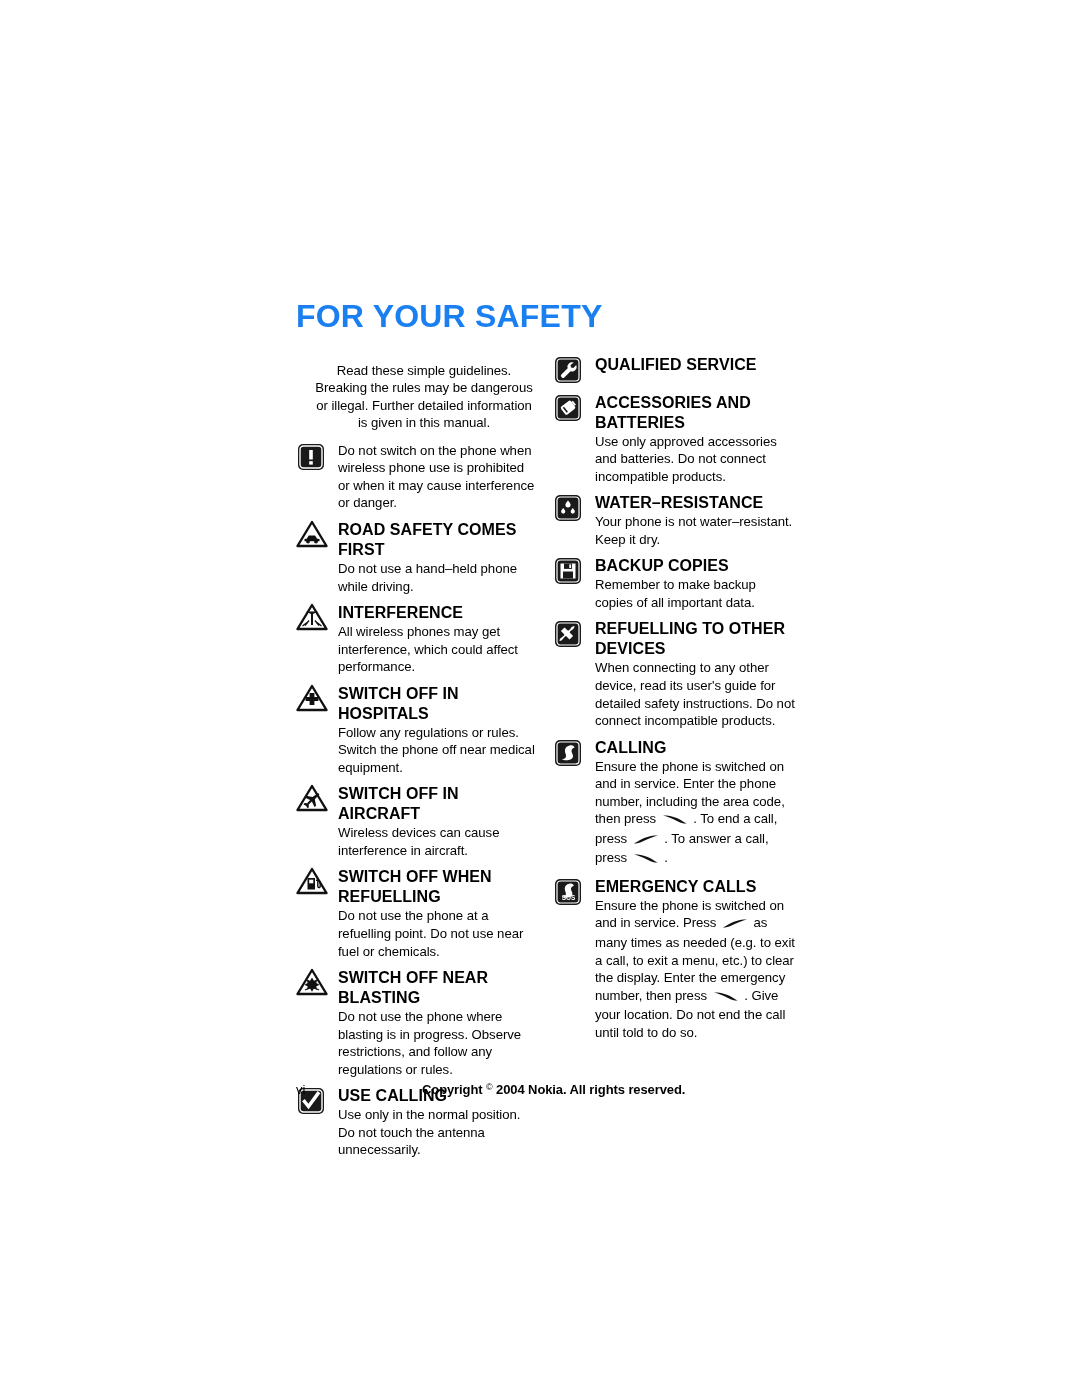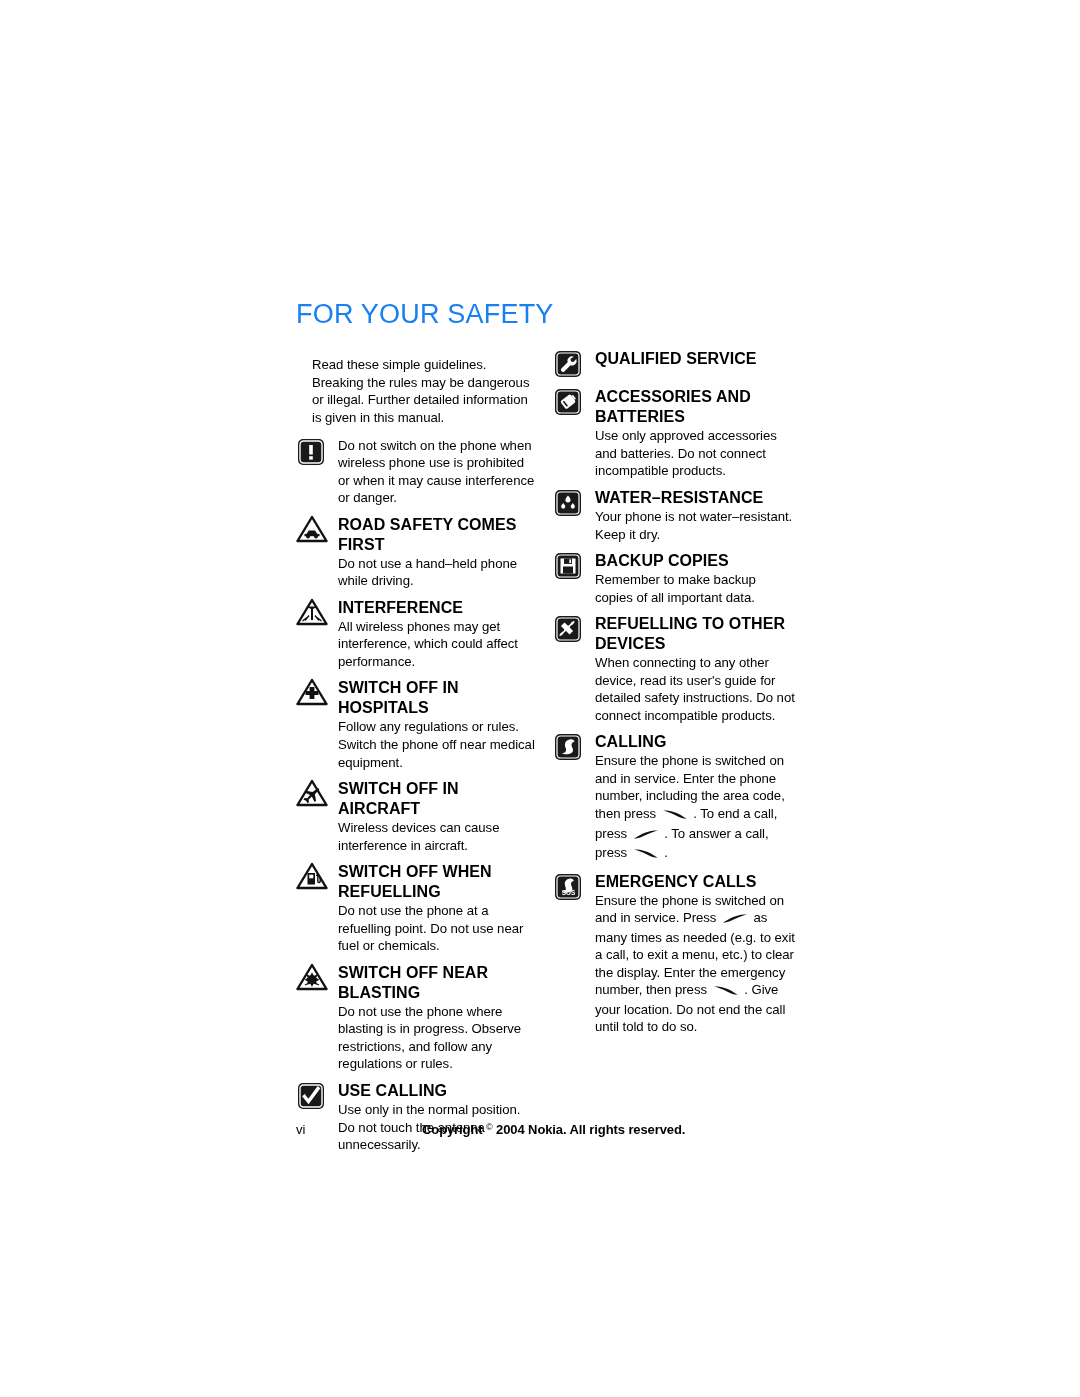--- a/index.html
+++ b/index.html
@@ -15,22 +15,22 @@
     position: relative;
     overflow: hidden;
   }
   .page {
     position: absolute;
     left: 296px;
     top: 300px;
     width: 500px;
   }
   #page-title {
-    font-size: 27px;
-    font-weight: normal;
+    font-size: 32px;
+    font-weight: bold;
     color: #1a7ff0;
     letter-spacing: 0.2px;
     margin: 0 0 28px 0;
     line-height: 1.05;
   }
   .columns {
     display: flex;
     gap: 17px;
     align-items: flex-start;
   }
@@ -39,20 +39,21 @@
   }
   .col-right {
     width: 243px;
     margin-top: -8px;
   }
   .intro {
     font-size: 13.2px;
     line-height: 1.33;
     margin: 0 0 9px 16px;
     letter-spacing: -0.05px;
+    text-align: center;
   }
   .item {
     display: flex;
     align-items: flex-start;
     margin-bottom: 7px;
   }
   .icon-cell {
     width: 42px;
     flex: 0 0 42px;
     padding-top: 1px;
@@ -78,21 +79,21 @@
     display: block;
   }
   .glyph {
     display: inline-block;
     vertical-align: -2px;
     margin: 0 2px;
   }
   .footer {
     position: absolute;
     left: 296px;
-    top: 1122px;
+    top: 1082px;
     width: 500px;
     font-size: 13px;
     display: flex;
   }
   .folio {
     width: 126px;
     flex: 0 0 126px;
   }
   .copyright {
     flex: 1 1 auto;

